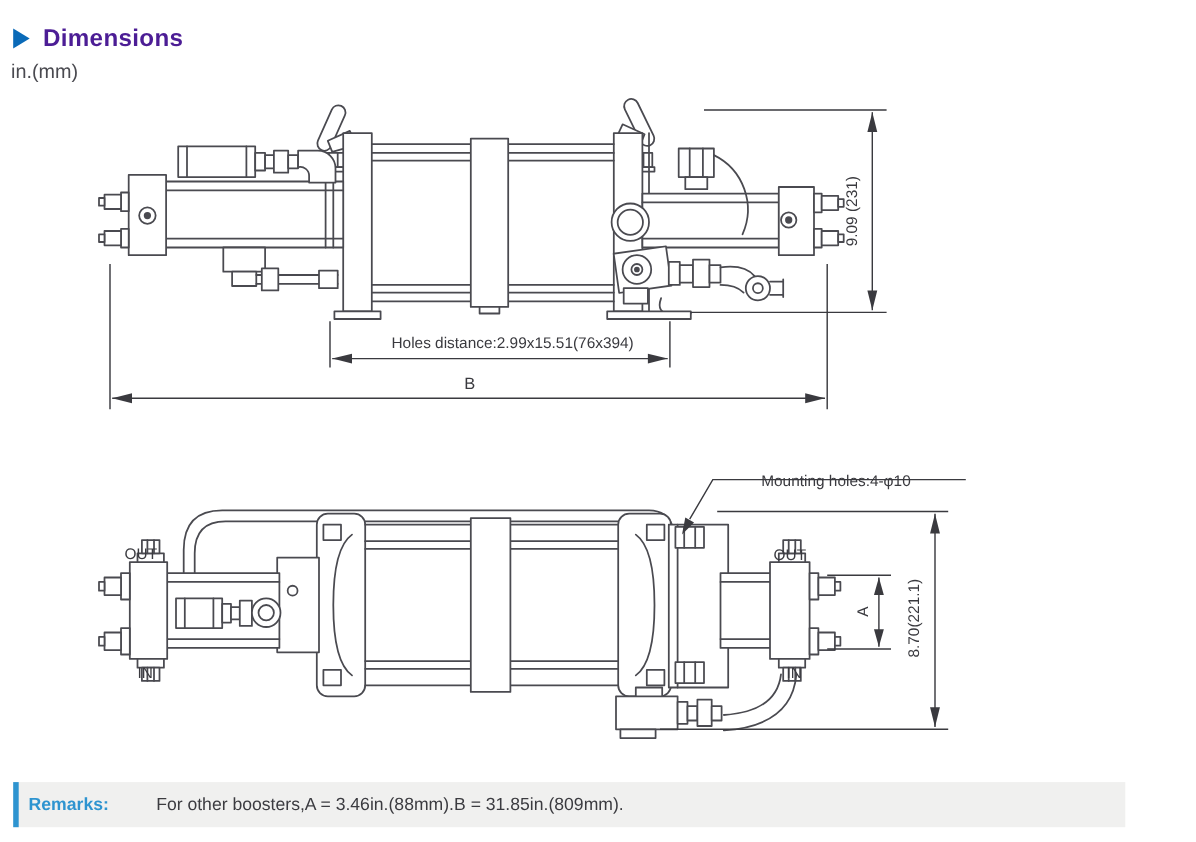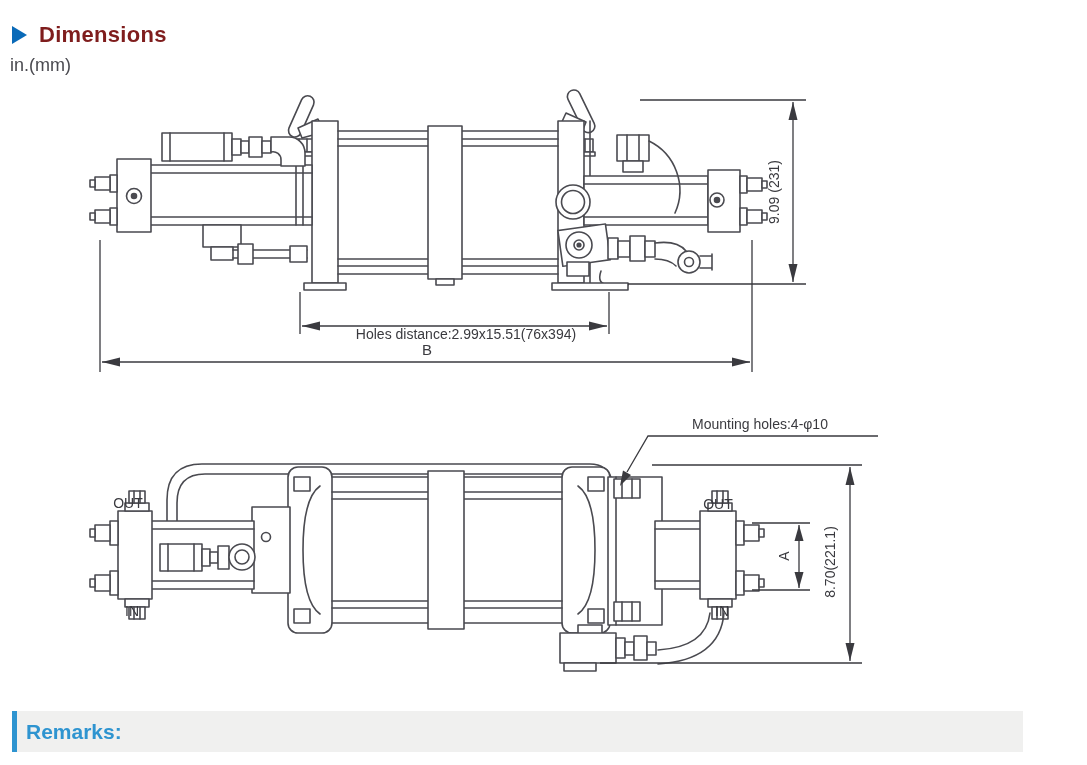--- a/index.html
+++ b/index.html
@@ -3,32 +3,32 @@
 <meta charset="utf-8">
 <style>
   html,body{margin:0;padding:0;background:#ffffff;}
   .page{
     position:relative;width:1087px;height:765px;background:#ffffff;overflow:hidden;
     font-family:"Liberation Sans", sans-serif;color:#3b3b40;
   }
   .header{position:absolute;left:12px;top:22px;display:flex;align-items:center;gap:12px;}
   .bullet{width:0;height:0;border-top:9px solid transparent;border-bottom:9px solid transparent;
           border-left:15px solid #0a6ab8;}
-  .title{font-size:22px;font-weight:bold;color:#7f1d1d;letter-spacing:0.3px;}
+  .title{font-size:22px;font-weight:bold;color:#4c1d95;letter-spacing:0.3px;}
   .units{position:absolute;left:10px;top:55px;font-size:18px;color:#4a4a50;}
   svg{position:absolute;left:0;top:0;}
   .lbl{position:absolute;font-size:14px;color:#3a3a3f;white-space:nowrap;}
   .center{transform:translate(-50%,-50%);}
   .vert{transform:translate(-50%,-50%) rotate(-90deg);}
-  .midv{transform:translateY(-50%);}
+  .midv{transform:translateY(-50%);margin-top:13px;}
   .remarks{
     position:absolute;left:12px;top:711px;width:1011px;height:41px;
     background:#f0f0ef;border-left:5px solid #2e94d0;
     display:flex;align-items:center;padding-left:9px;box-sizing:border-box;
-    font-size:21px;color:#3b3b40;text-align:right;
+    font-size:16px;color:#3b3b40;text-align:right;
   }
   .remarks .rlabel{color:#2e94d0;font-weight:bold;margin-right:3px;}
   .remarks .spec2{margin-left:40px;}
 </style>
 </head>
 <body>
 
 <div class="page">
 
   <div class="header">
@@ -265,30 +265,31 @@
       <g fill="#3a3a3f" stroke="none">
         <polygon points="850,467 845.5,485 854.5,485"></polygon>
           <polygon points="850,661 845.5,643 854.5,643"></polygon>
         <polygon points="799,525 794.5,541 803.5,541"></polygon>
           <polygon points="799,588 794.5,572 803.5,572"></polygon>
         <polygon points="620,486 631,475 623,470.5"></polygon>
       </g>
     </g>
   </svg>
 
-  <div class="lbl center" style="left:466px;top:311px;margin-top:23px;">Holes distance:2.99x15.51(76x394)</div>
+  <div class="lbl center" style="left:466px;top:311px;">Holes distance:2.99x15.51(76x394)</div>
   <div class="lbl center" style="left:427px;top:349px;font-size:15px;">B</div>
   <div class="lbl vert" style="left:774px;top:192px;">9.09 (231)</div>
 
   <div class="lbl midv" style="left:692px;top:424px;">Mounting holes:4-φ10</div>
   <div class="lbl vert" style="left:784px;top:556px;">A</div>
   <div class="lbl vert" style="left:830px;top:562px;">8.70(221.1)</div>
 
   <div class="lbl center" style="left:128px;top:503px;">OUT</div>
   <div class="lbl center" style="left:132px;top:611px;">IN</div>
   <div class="lbl center" style="left:718px;top:504px;">OUT</div>
   <div class="lbl center" style="left:722px;top:611px;">IN</div>
 
   <div class="remarks">
     <span class="rlabel">Remarks:</span>
+    <span class="spec2">For other boosters,A = 3.46in.(88mm).B = 31.85in.(809mm).</span>
   </div>
 
 </div>
 
 </body></html>

